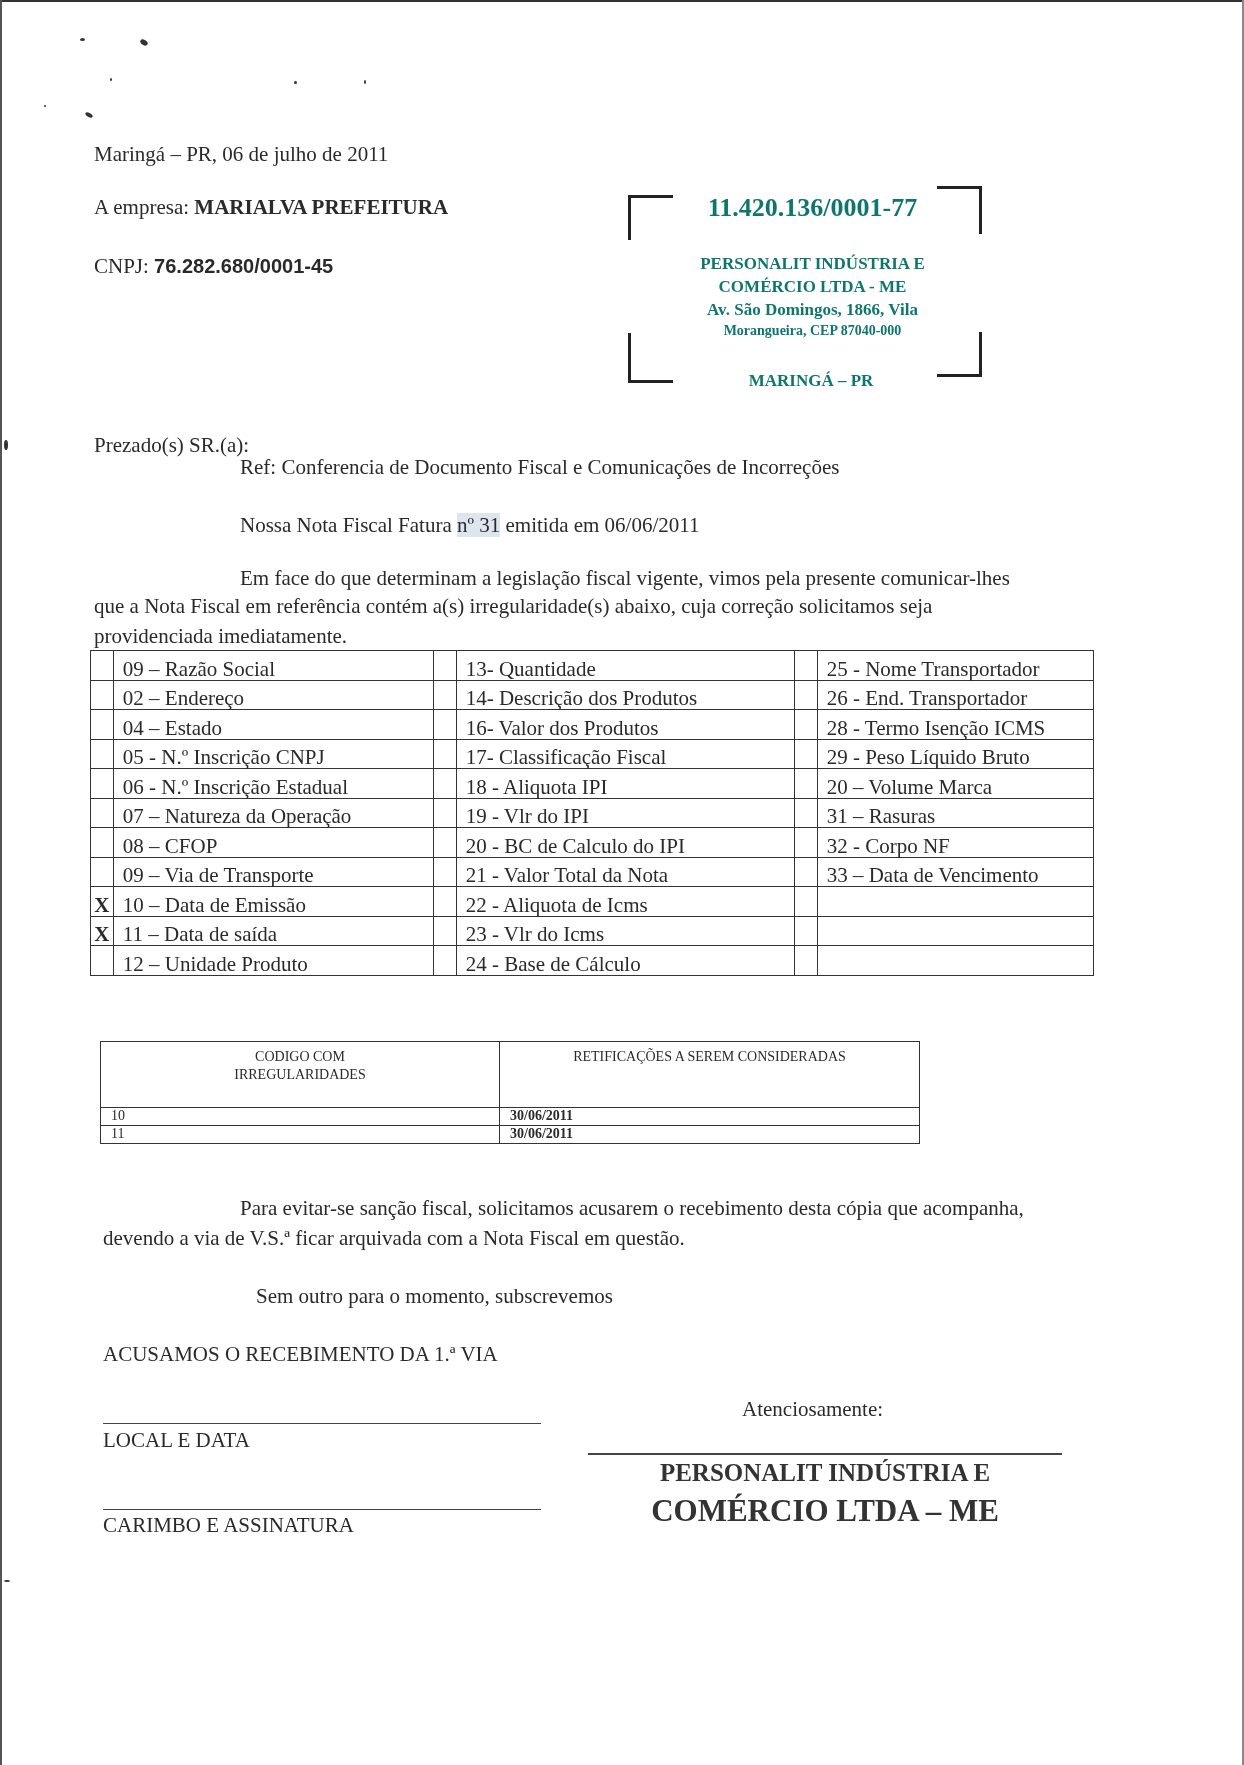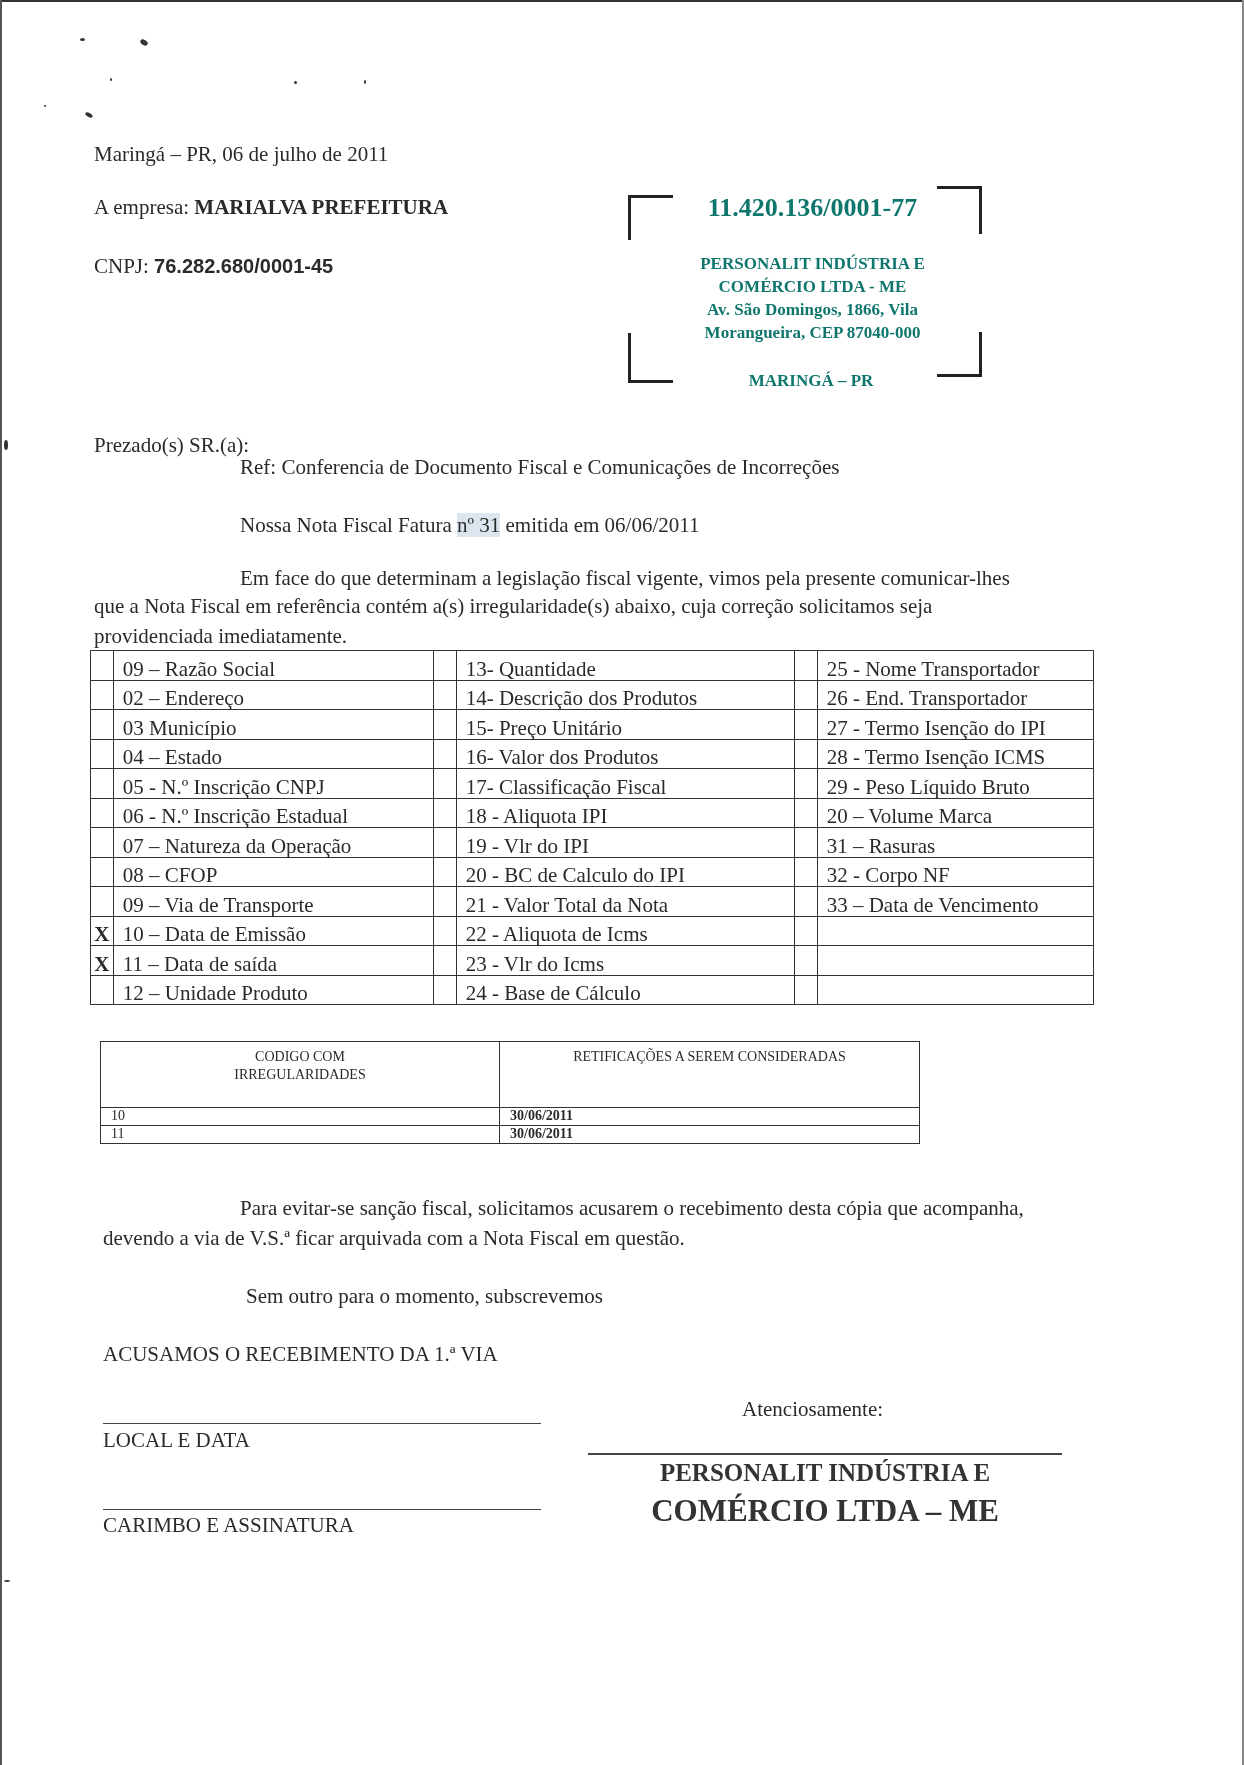--- a/index.html
+++ b/index.html
@@ -69,21 +69,21 @@
 <div>
   <div class="stamp-bracket" style="left:628px;top:195px;width:42px;height:42px;border-top-width:3px;border-left-width:3px;"></div>
   <div class="stamp-bracket" style="left:937px;top:186px;width:42px;height:45px;border-top-width:3px;border-right-width:3px;"></div>
   <div class="stamp-bracket" style="left:628px;top:333px;width:42px;height:47px;border-bottom-width:3px;border-left-width:3px;"></div>
   <div class="stamp-bracket" style="left:937px;top:332px;width:42px;height:42px;border-bottom-width:3px;border-right-width:3px;"></div>
 
   <div class="stamp-text" style="top:193px;font-size:26px;">11.420.136/0001-77</div>
   <div class="stamp-text" style="top:254px;font-size:17px;">PERSONALIT INDÚSTRIA E</div>
   <div class="stamp-text" style="top:277px;font-size:17px;">COMÉRCIO LTDA - ME</div>
   <div class="stamp-text" style="top:300px;font-size:17px;">Av. São Domingos, 1866, Vila</div>
-  <div class="stamp-text" style="top:323px;font-size:17px;">Morangueira, CEP 87040-000</div>
+  <div class="stamp-text" style="top:323px;font-size:14px;">Morangueira, CEP 87040-000</div>
   <div class="stamp-text" style="top:371px;font-size:17px;left:686px;width:250px;">MARINGÁ – PR</div>
 </div>
 
 <div class="abs t20" style="left:94px;top:433px;">Prezado(s) SR.(a):</div>
 <div class="abs t20" style="left:240px;top:455px;">Ref: Conferencia de Documento Fiscal e Comunicações de Incorreções</div>
 <div class="abs t20" style="left:240px;top:513px;">
   <span>Nossa Nota Fiscal Fatura </span><span class="highlight">nº 31</span><span> emitida em 06/06/2011</span>
 </div>
 <div class="abs t20" style="left:240px;top:566px;">Em face do que determinam a legislação fiscal vigente, vimos pela presente comunicar-lhes</div>
 <div class="abs t20" style="left:94px;top:594px;">que a Nota Fiscal em referência contém a(s) irregularidade(s) abaixo, cuja correção solicitamos seja</div>
@@ -99,28 +99,20 @@
         <td class="mark"></td>
         <td class="label-c">25 - Nome Transportador</td>
       </tr>
       <tr>
         <td class="mark"></td>
         <td class="label-a">02 – Endereço</td>
         <td class="mark"></td>
         <td class="label-b">14- Descrição dos Produtos</td>
         <td class="mark"></td>
         <td class="label-c">26 - End. Transportador</td>
-      </tr>
-      <tr>
-        <td class="mark"></td>
-        <td class="label-a">03  Município</td>
-        <td class="mark"></td>
-        <td class="label-b">15- Preço Unitário</td>
-        <td class="mark"></td>
-        <td class="label-c">27 - Termo Isenção do IPI</td>
       </tr>
       <tr>
         <td class="mark"></td>
         <td class="label-a">04 – Estado</td>
         <td class="mark"></td>
         <td class="label-b">16- Valor dos Produtos</td>
         <td class="mark"></td>
         <td class="label-c">28 - Termo Isenção ICMS</td>
       </tr>
       <tr>
@@ -207,21 +199,21 @@
       </tr>
       <tr>
         <td>11</td>
         <td style="font-weight: bold;">30/06/2011</td>
       </tr>
     </tbody>
 </table>
 
 <div class="abs t20" style="left:240px;top:1196px;">Para evitar-se sanção fiscal, solicitamos acusarem o recebimento desta cópia que acompanha,</div>
 <div class="abs t20" style="left:103px;top:1226px;">devendo a via de V.S.ª ficar arquivada com a Nota Fiscal em questão.</div>
-<div class="abs t20" style="left:246px;top:1284px;text-align:right;">Sem outro para o momento, subscrevemos</div>
+<div class="abs t20" style="left:256px;top:1284px;text-align:right;">Sem outro para o momento, subscrevemos</div>
 <div class="abs t20" style="left:103px;top:1342px;">ACUSAMOS O RECEBIMENTO DA 1.ª VIA</div>
 
 <div class="sig-line" style="left:103px;top:1423px;width:438px;"></div>
 <div class="abs t20" style="left:103px;top:1428px;">LOCAL E DATA</div>
 <div class="sig-line" style="left:103px;top:1509px;width:438px;"></div>
 <div class="abs t20" style="left:103px;top:1513px;">CARIMBO E ASSINATURA</div>
 
 <div class="abs t20" style="left:742px;top:1397px;">Atenciosamente:</div>
 <div class="sig-line" style="left:588px;top:1453px;width:474px;border-top-width:2.5px;"></div>
 <div class="abs bold" style="left:588px;top:1459px;width:474px;text-align:center;font-size:25px;color:#333;">PERSONALIT INDÚSTRIA E</div>

